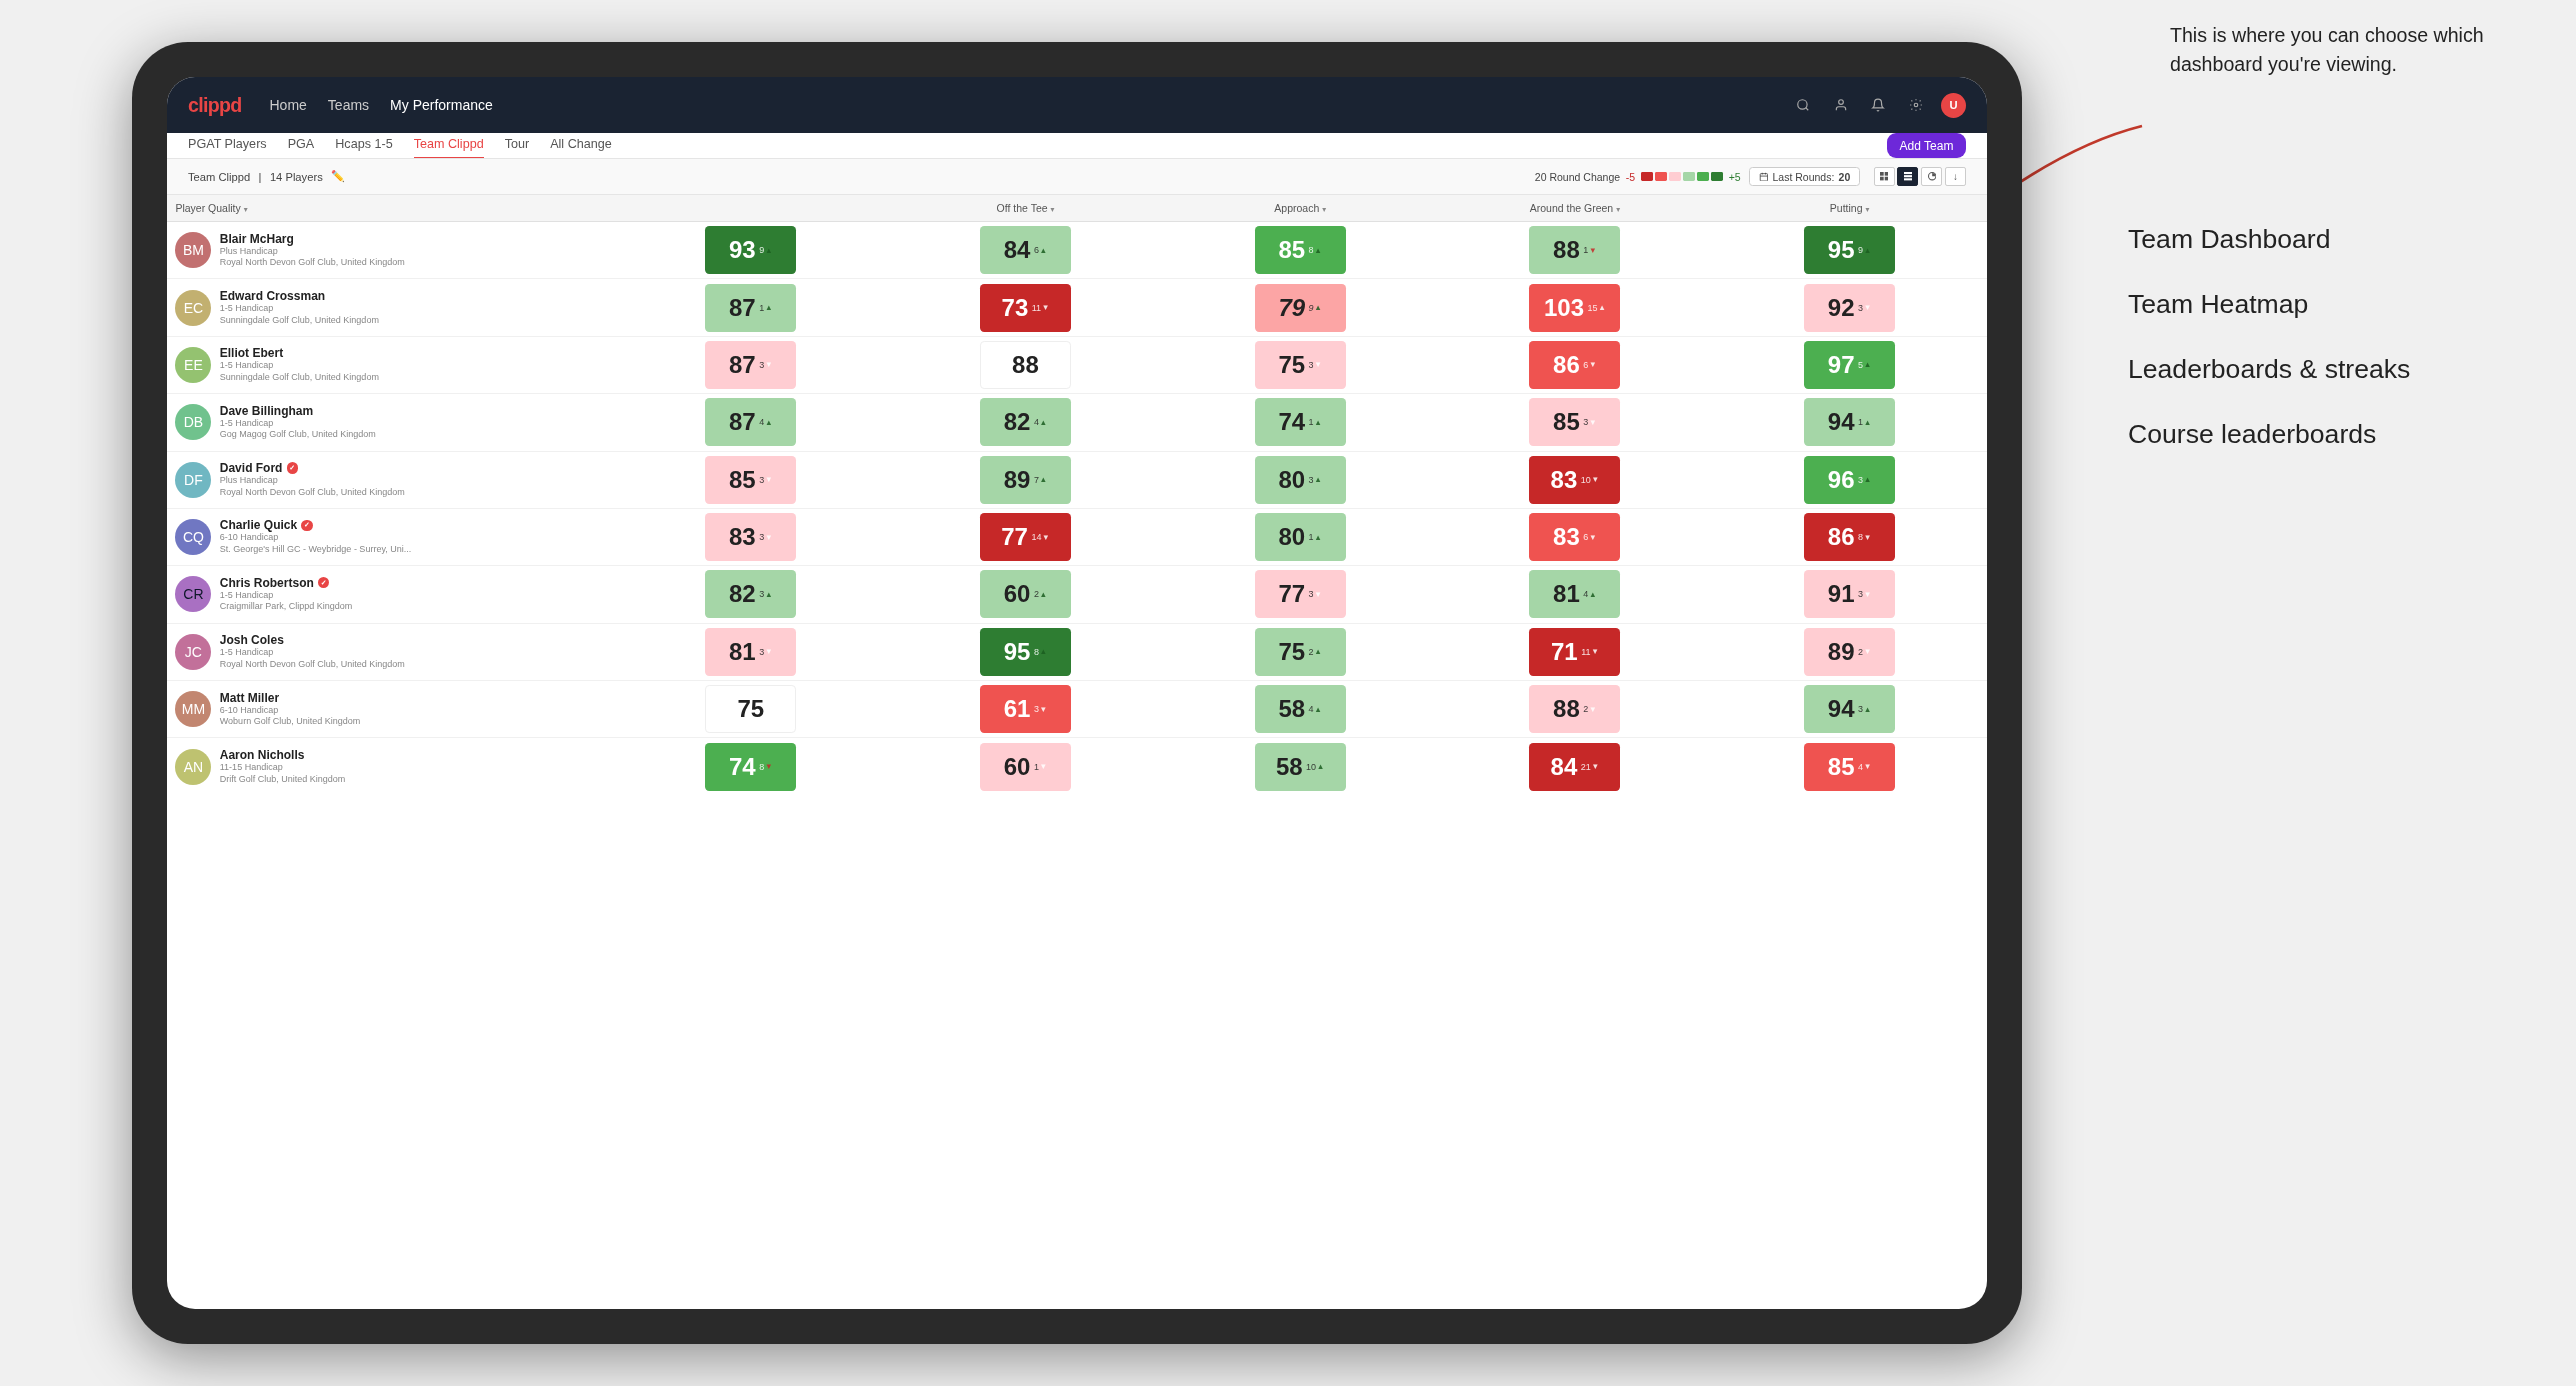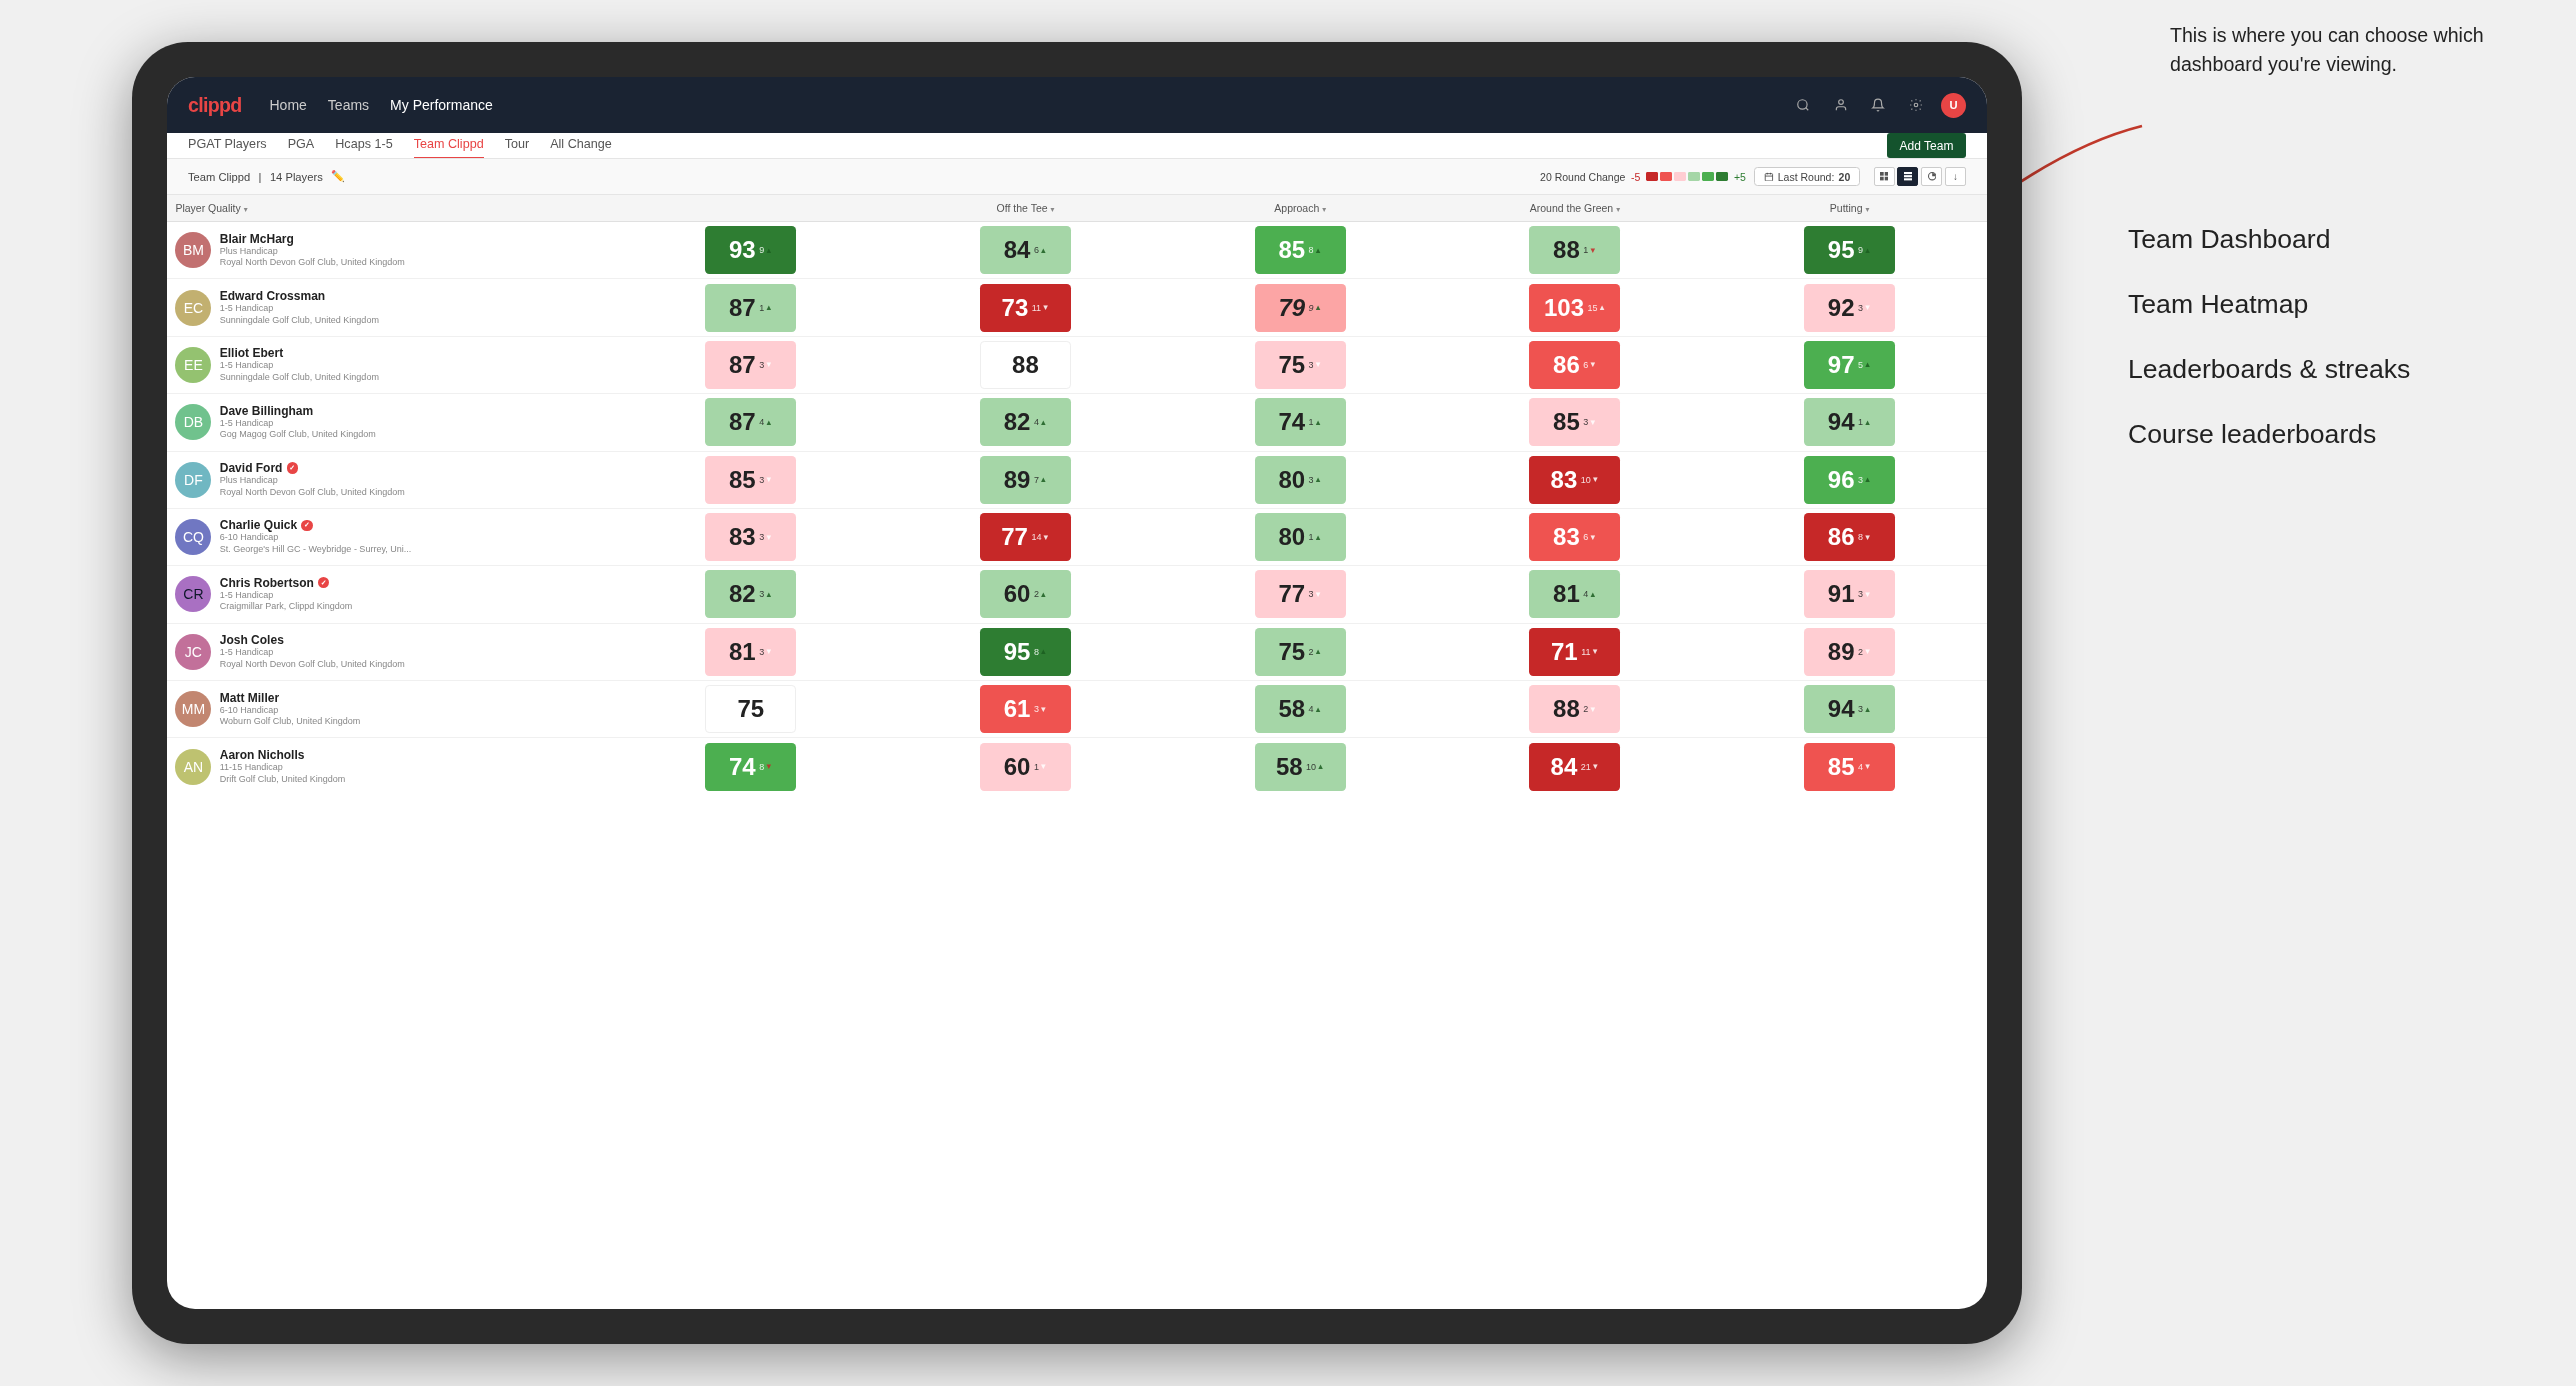--- a/index.html
+++ b/index.html
@@ -147,25 +147,25 @@
       display: flex;
       align-items: center;
     }
     .sub-nav-item.active {
       color: #e84545;
       border-bottom: 1.4px solid #e84545;
       font-weight: 500;
     }
     .add-team-btn {
       margin-left: auto;
-      background: #14532d;
+      background: #6d28d9;
       color: #fff;
       border: none;
       padding: 5.6px 12.6px;
-      border-radius: 3px;
+      border-radius: 9px;
       font-size: 12px;
       cursor: pointer;
     }
 
     
     .team-header {
       background: #f9f9f9;
       height: 36px;
       display: flex;
       align-items: center;
@@ -446,21 +446,21 @@
         </div>
         <span style="color:#2e7d32;">+5</span>
       </div>
       <div class="last-rounds-btn">
         <svg width="9.8" height="9.8" viewBox="0 0 24 24" fill="none" stroke="currentColor" stroke-width="2">
             <rect x="3" y="4" width="18" height="18" rx="2"></rect>
             <line x1="16" y1="2" x2="16" y2="6"></line>
             <line x1="8" y1="2" x2="8" y2="6"></line>
             <line x1="3" y1="10" x2="21" y2="10"></line>
           </svg>
-        <span>Last Round:</span>
+        <span>Last Rounds:</span>
         <strong>20</strong>
       </div>
       <div class="view-icons">
         <div class="view-icon-btn">
           <svg width="8.4" height="8.4" viewBox="0 0 16 16" fill="currentColor">
               <rect x="0" y="0" width="7" height="7"></rect>
               <rect x="9" y="0" width="7" height="7"></rect>
               <rect x="0" y="9" width="7" height="7"></rect>
               <rect x="9" y="9" width="7" height="7"></rect>
             </svg>

